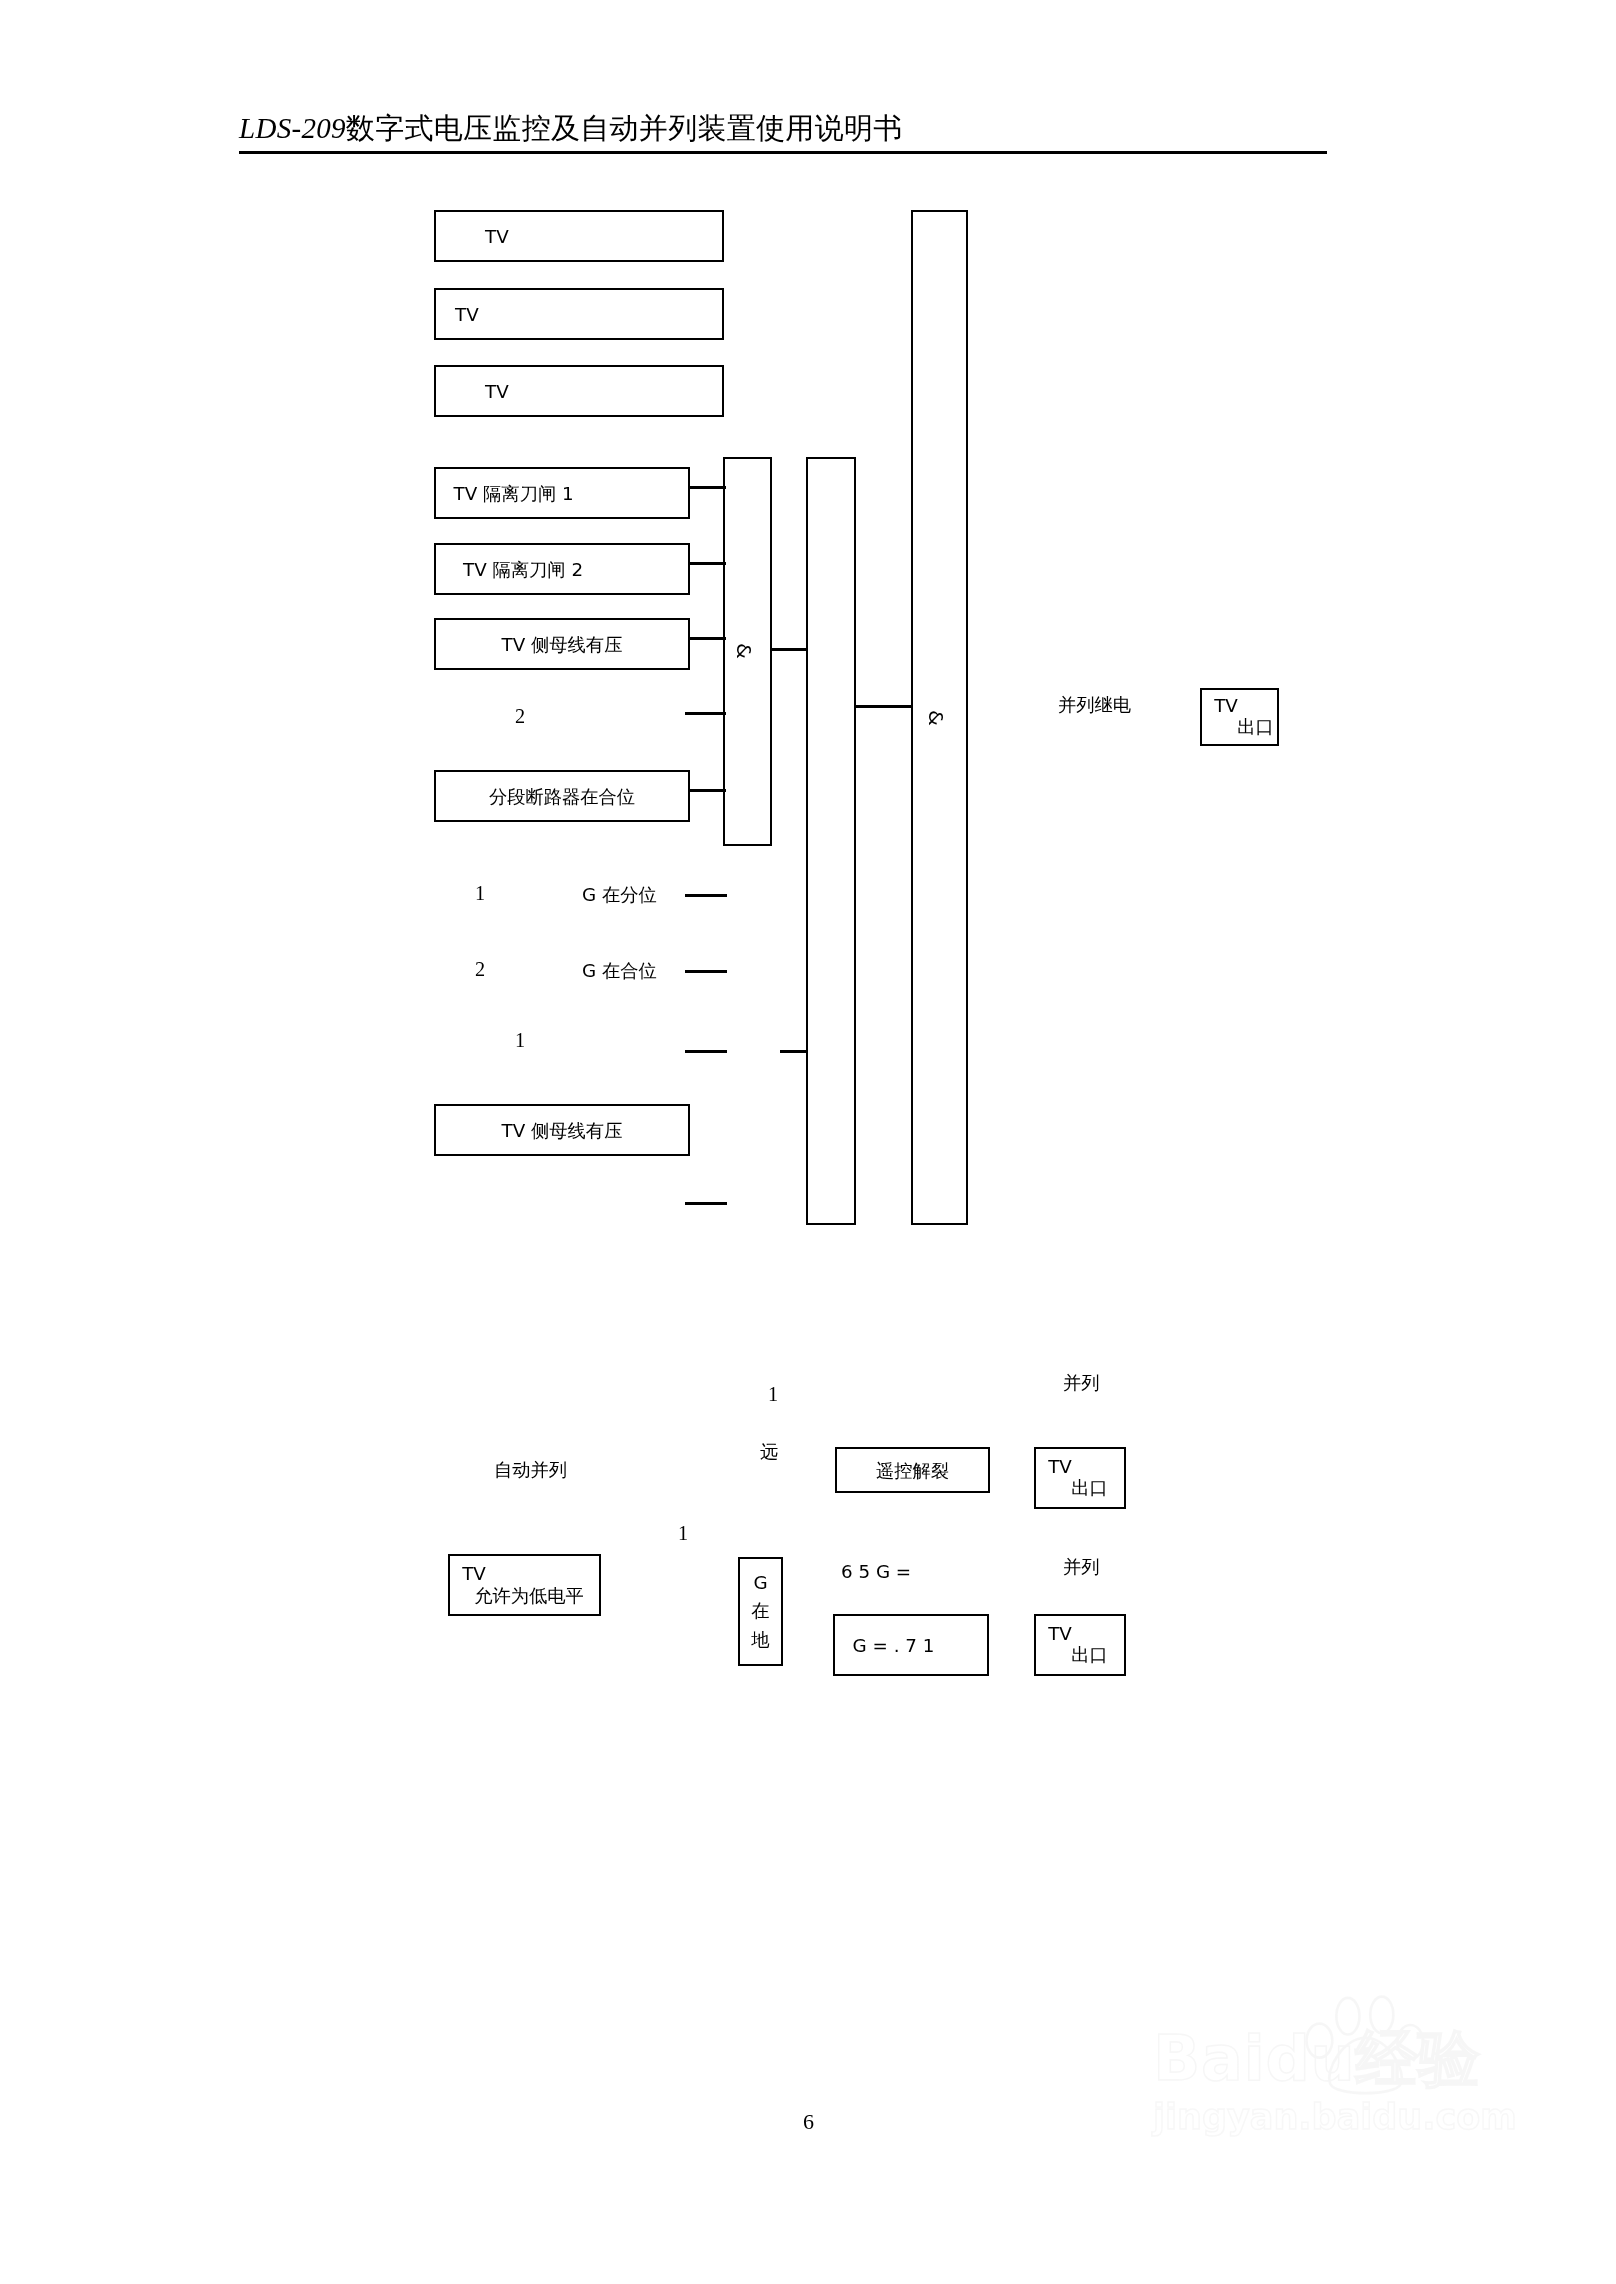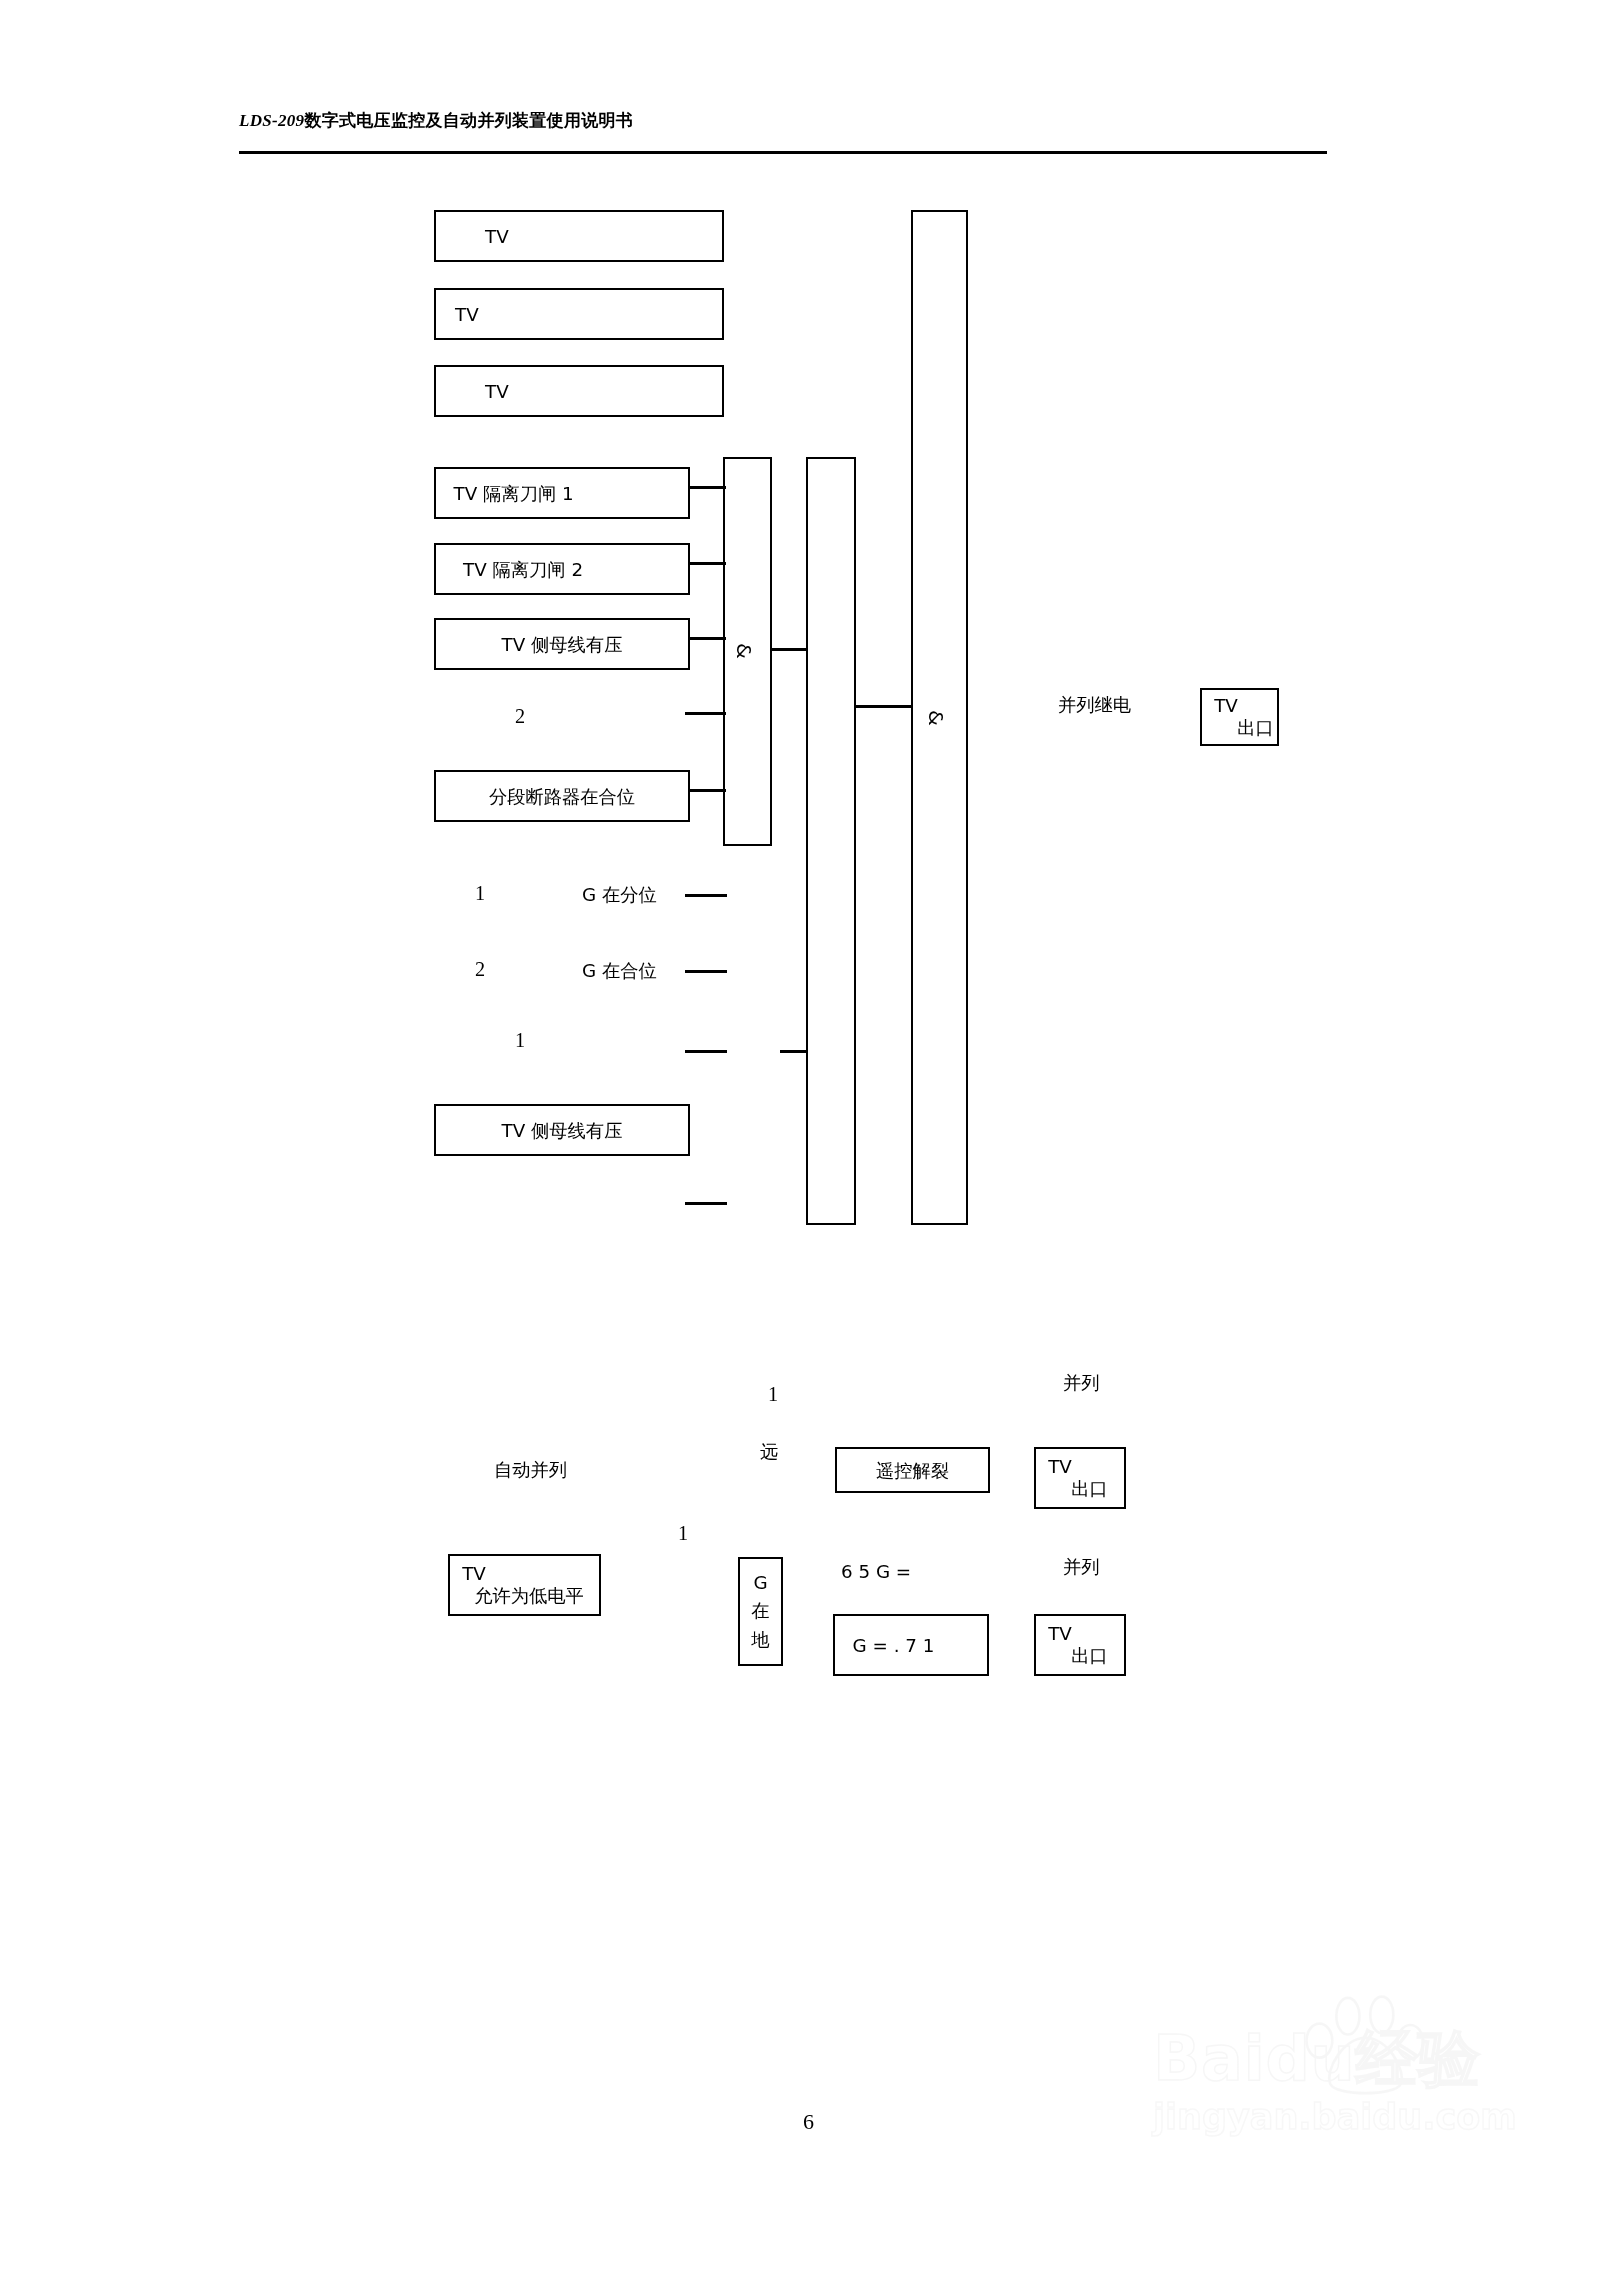--- a/index.html
+++ b/index.html
@@ -19,24 +19,23 @@
     background: #ffffff;
     overflow: hidden;
   }
 
   
   #header-title {
     position: absolute;
     left: 239px;
     top: 109px;
     font-family: "Liberation Serif", "DejaVu Serif", serif;
-    font-size: 17px;
+    font-size: 29px;
     letter-spacing: 0.3px;
     white-space: nowrap;
-    font-weight: bold;
   }
   #header-title .lat {
     font-style: italic;
     font-family: "Liberation Serif", "DejaVu Serif", serif;
   }
   #header-rule {
     position: absolute;
     left: 239px;
     top: 151px;
     width: 1088px;
@@ -82,21 +81,21 @@
     transform: rotate(90deg);
     transform-origin: center center;
   }
   .stacked {
     flex-direction: column;
     align-items: flex-start;
     justify-content: center;
     line-height: 1.18;
     padding-left: 12.2px;
   }
-  .stacked .ln2 { padding-left: 23px; }
+  .stacked .ln2 { padding-left: 23px; font-family: Liberation Serif, serif; }
   .vstack {
     flex-direction: column;
     align-items: center;
     justify-content: space-around;
     padding: 9.5px 0;
     line-height: 1.0;
   }
 
   
   #page-number {

